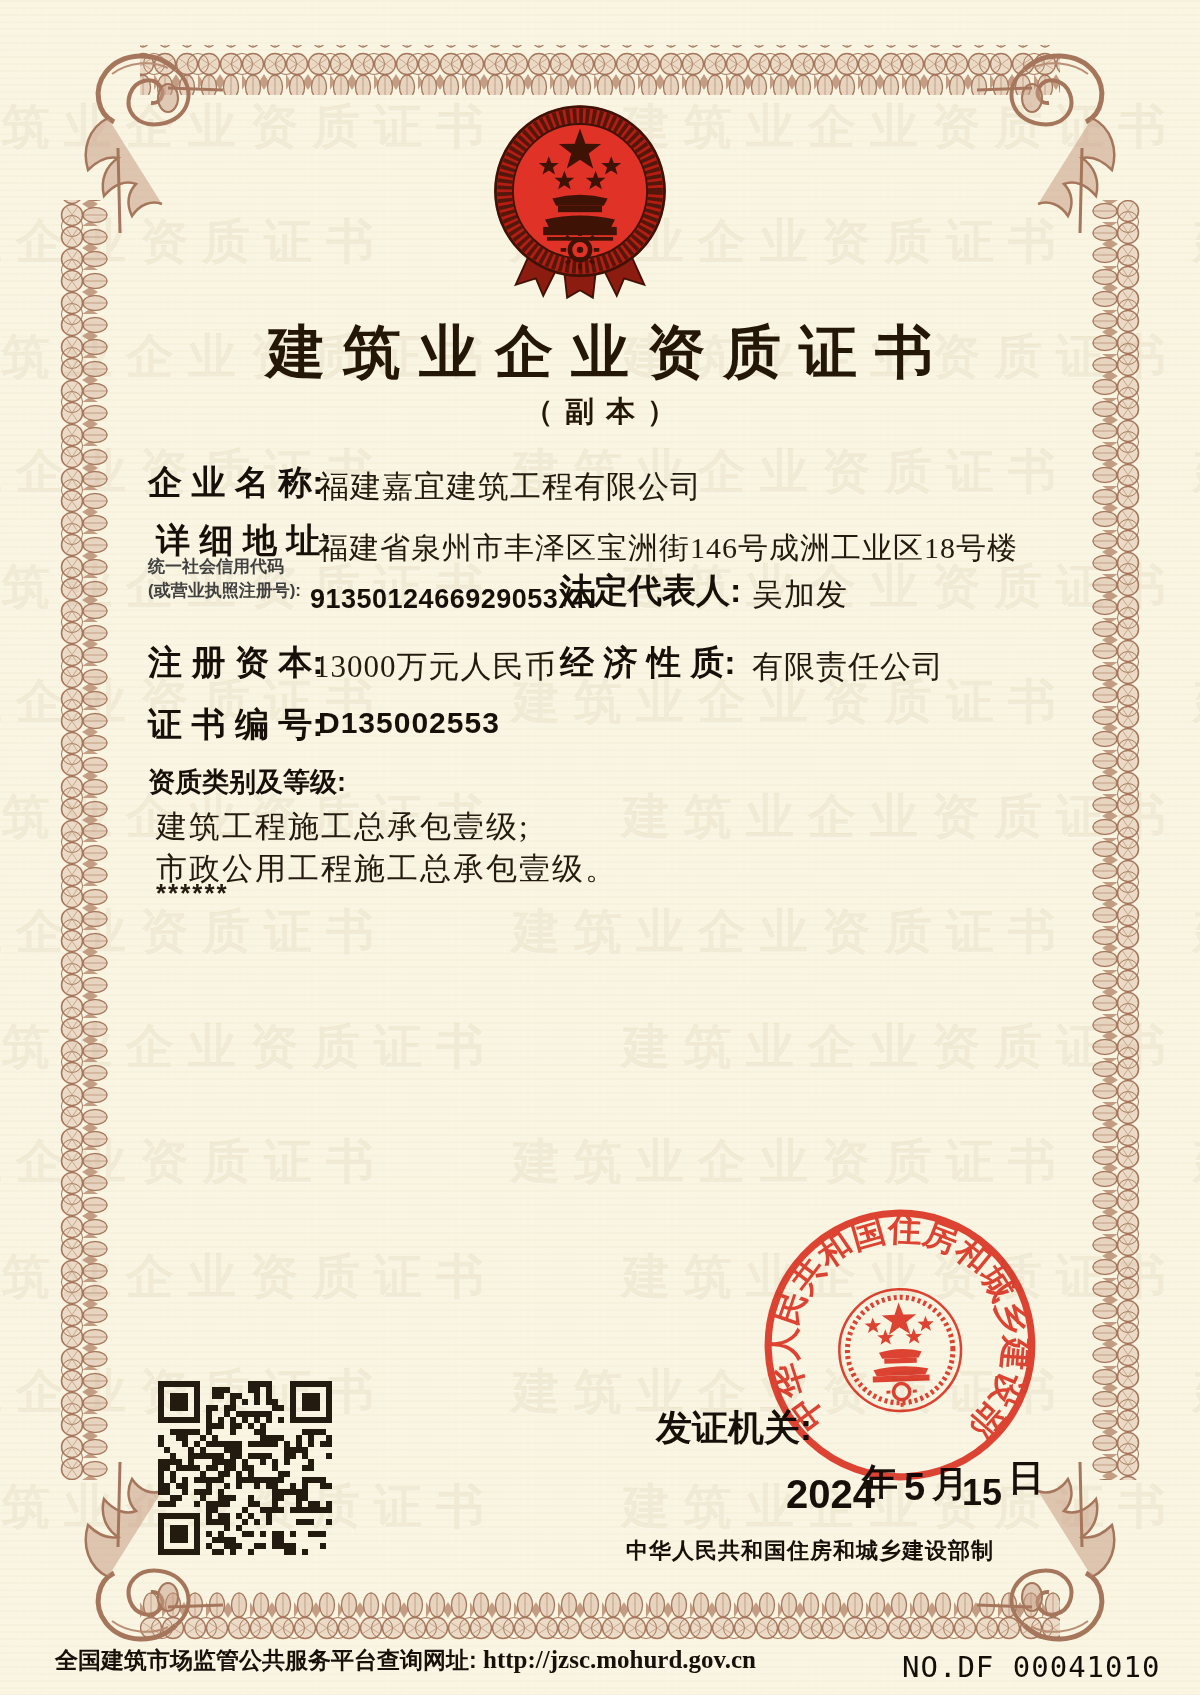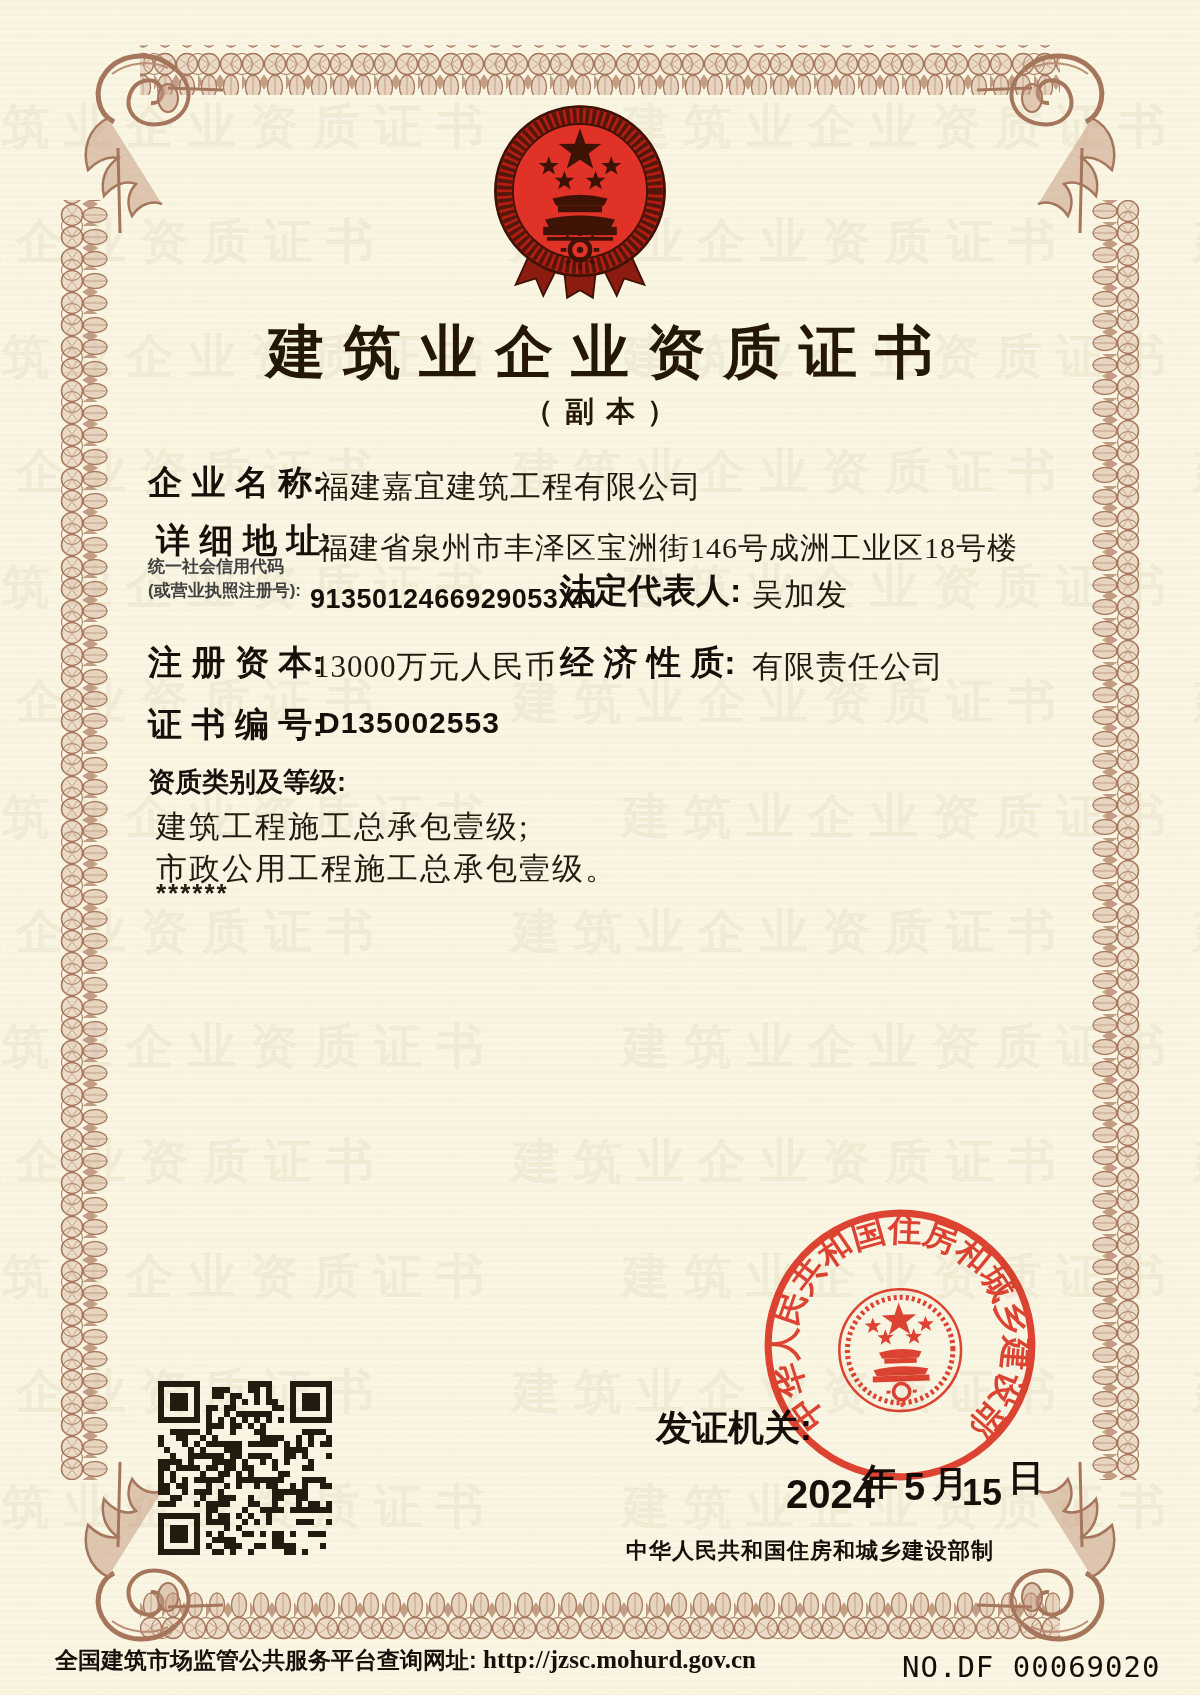--- a/index.html
+++ b/index.html
@@ -611,15 +611,15 @@
       </g>
       <circle cx="140" cy="186" r="8" stroke-width="3.5"></circle>
       <path d="M140 175 v-4 M140 197 v4 M129 186 h-4 M151 186 h4" stroke-width="3"></path>
     </g>
   </svg>
 
   <div class="footer-query">
     <span>全国建筑市场监管公共服务平台查询网址:</span>
     <span class="url">http://jzsc.mohurd.gov.cn</span>
   </div>
-  <div class="footer-serial">NO.DF 00069020</div>
+  <div class="footer-serial">NO.DF 00041010</div>
 
 </div>
 
 </body></html>

